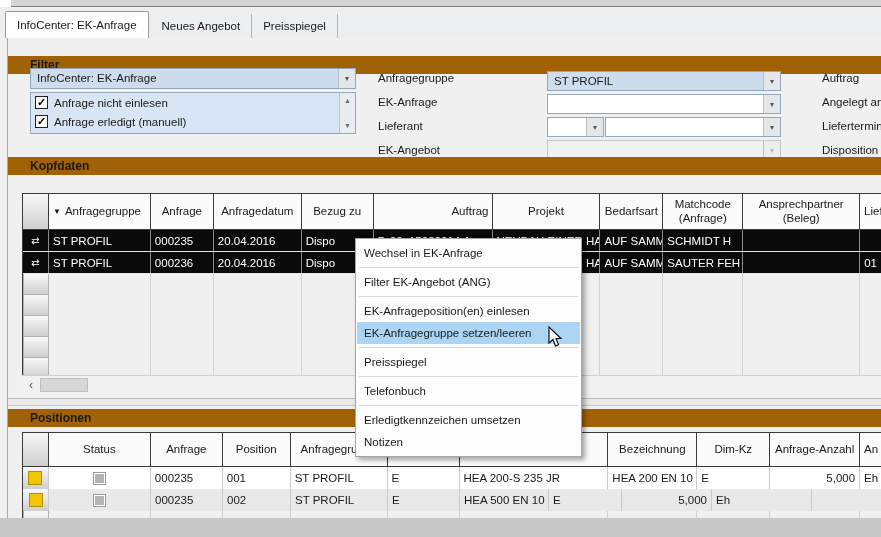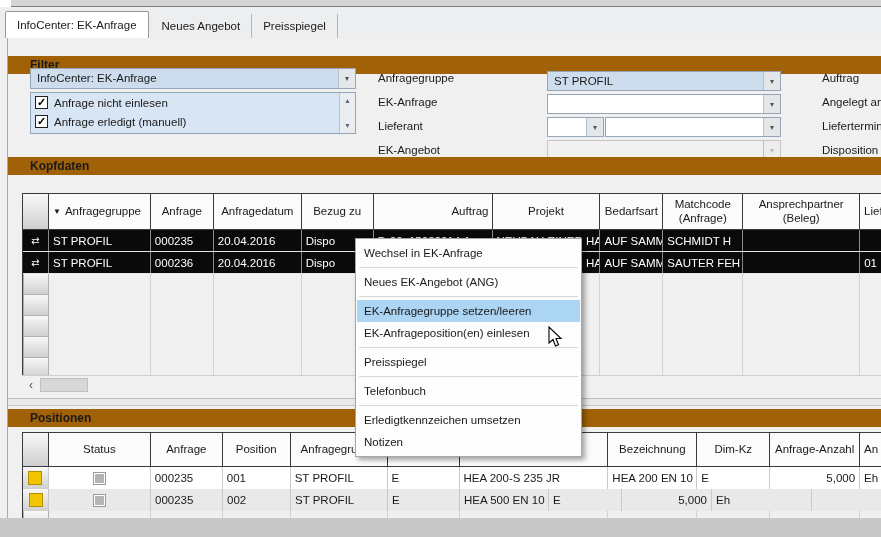--- a/index.html
+++ b/index.html
@@ -377,24 +377,24 @@
         <div class="pc7"></div>
         <div class="pc8"></div>
         <div class="pc9"></div>
         <div class="pc10"></div>
       </div>
   </div>
 
   <div class="cmenu">
     <div class="citem">Wechsel in EK-Anfrage</div>
     <div class="csep"></div>
-    <div class="citem">Neues EK-Angebot (ANG)</div>
+    <div class="citem">Filter EK-Angebot (ANG)</div>
     <div class="csep"></div>
+    <div class="citem">EK-Anfrageposition(en) einlesen</div>
     <div class="citem hl">EK-Anfragegruppe setzen/leeren</div>
-    <div class="citem">EK-Anfrageposition(en) einlesen</div>
     <div class="csep"></div>
     <div class="citem">Preisspiegel</div>
     <div class="csep"></div>
     <div class="citem">Telefonbuch</div>
     <div class="csep"></div>
     <div class="citem">Erledigtkennzeichen umsetzen</div>
     <div class="citem">Notizen</div>
   </div>
 
   <svg class="cursor" width="16" height="22" viewBox="0 0 16 22">

